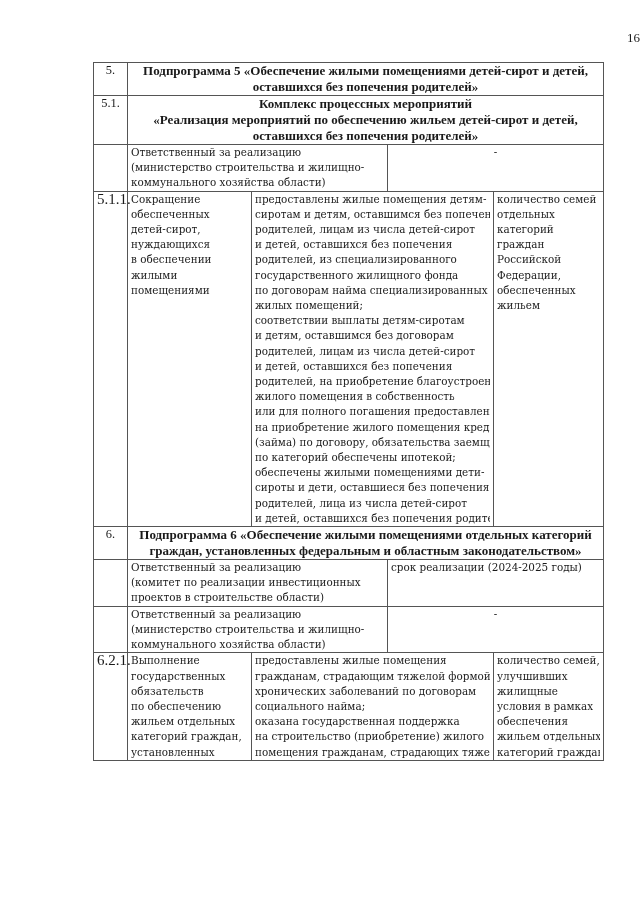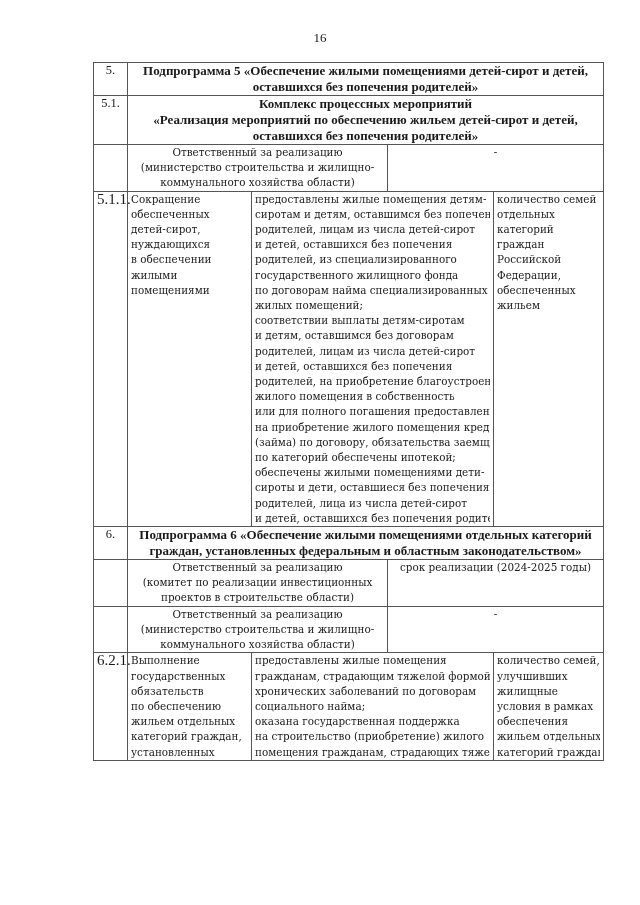--- a/index.html
+++ b/index.html
@@ -1,28 +1,28 @@
 <!DOCTYPE html>
 <html><head>
 <meta charset="utf-8">
 <style>
   html, body { margin: 0; padding: 0; background: #ffffff; }
   body { width: 640px; height: 905px; position: relative; overflow: hidden;
          font-family: "DejaVu Serif", "Liberation Serif", serif; color: #1a1a1a; }
-  .page-num { position: absolute; top: 30px; left: 0; width: 640px; text-align: center;
+  .page-num { position: absolute; top: 30px; left: 0; width: 640px; text-align: right;
               font-family: "Liberation Serif", serif; font-size: 13px; }
   table.doc { position: absolute; left: 93px; top: 62px; width: 510px;
               border-collapse: collapse; table-layout: fixed;
               font-family: "DejaVu Serif", serif; font-size: 10.4px; line-height: 15.2px; }
   table.doc td { border: 1px solid #555; vertical-align: top; padding: 0 3px; }
   td.num { text-align: center; font-family: "Liberation Serif", serif; font-size: 12.4px; padding: 0; }
   td.num-l { text-align: right; font-family: "Liberation Serif", serif; font-size: 15px; padding: 0 2px; }
   td.head { text-align: center; font-family: Liberation Serif, serif; font-weight: bold;
             font-size: 13px; line-height: 16px; }
-  td.resp { text-align: center; }
+  td.resp { text-align: left; }
   .line { display: block; white-space: nowrap; overflow: hidden; }
   .dash { text-align: center; }
 </style>
 </head>
 <body>
 
 <div class="page-num">16</div>
 
 <table class="doc">
   <colgroup>

